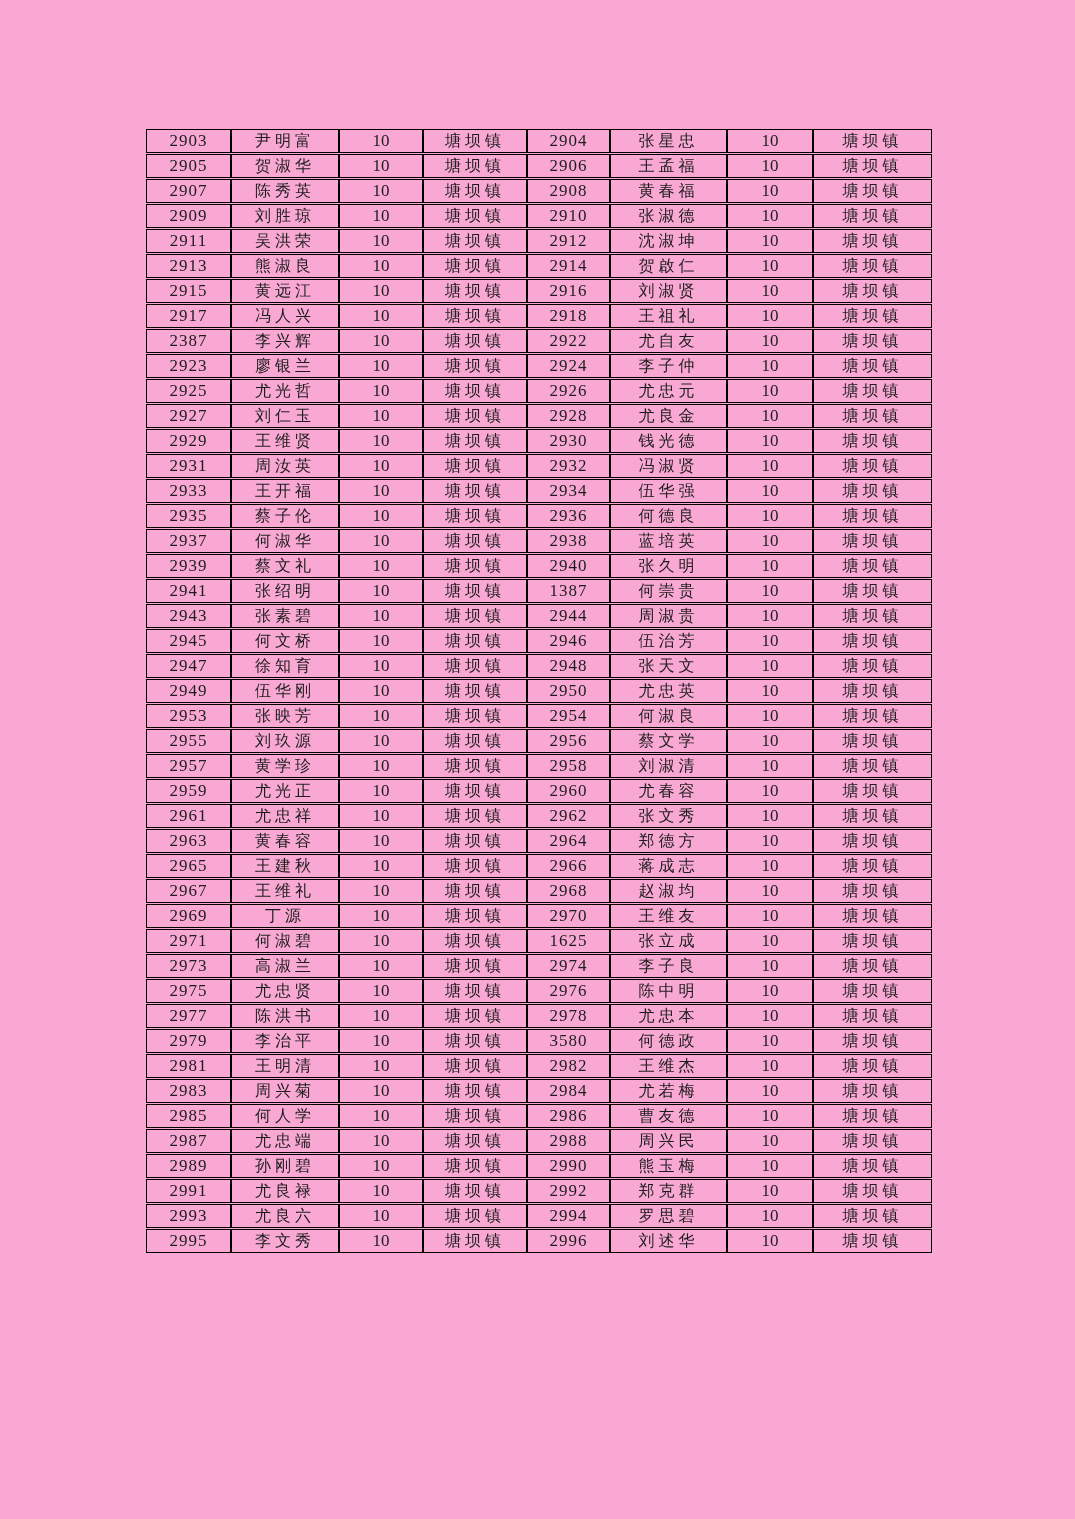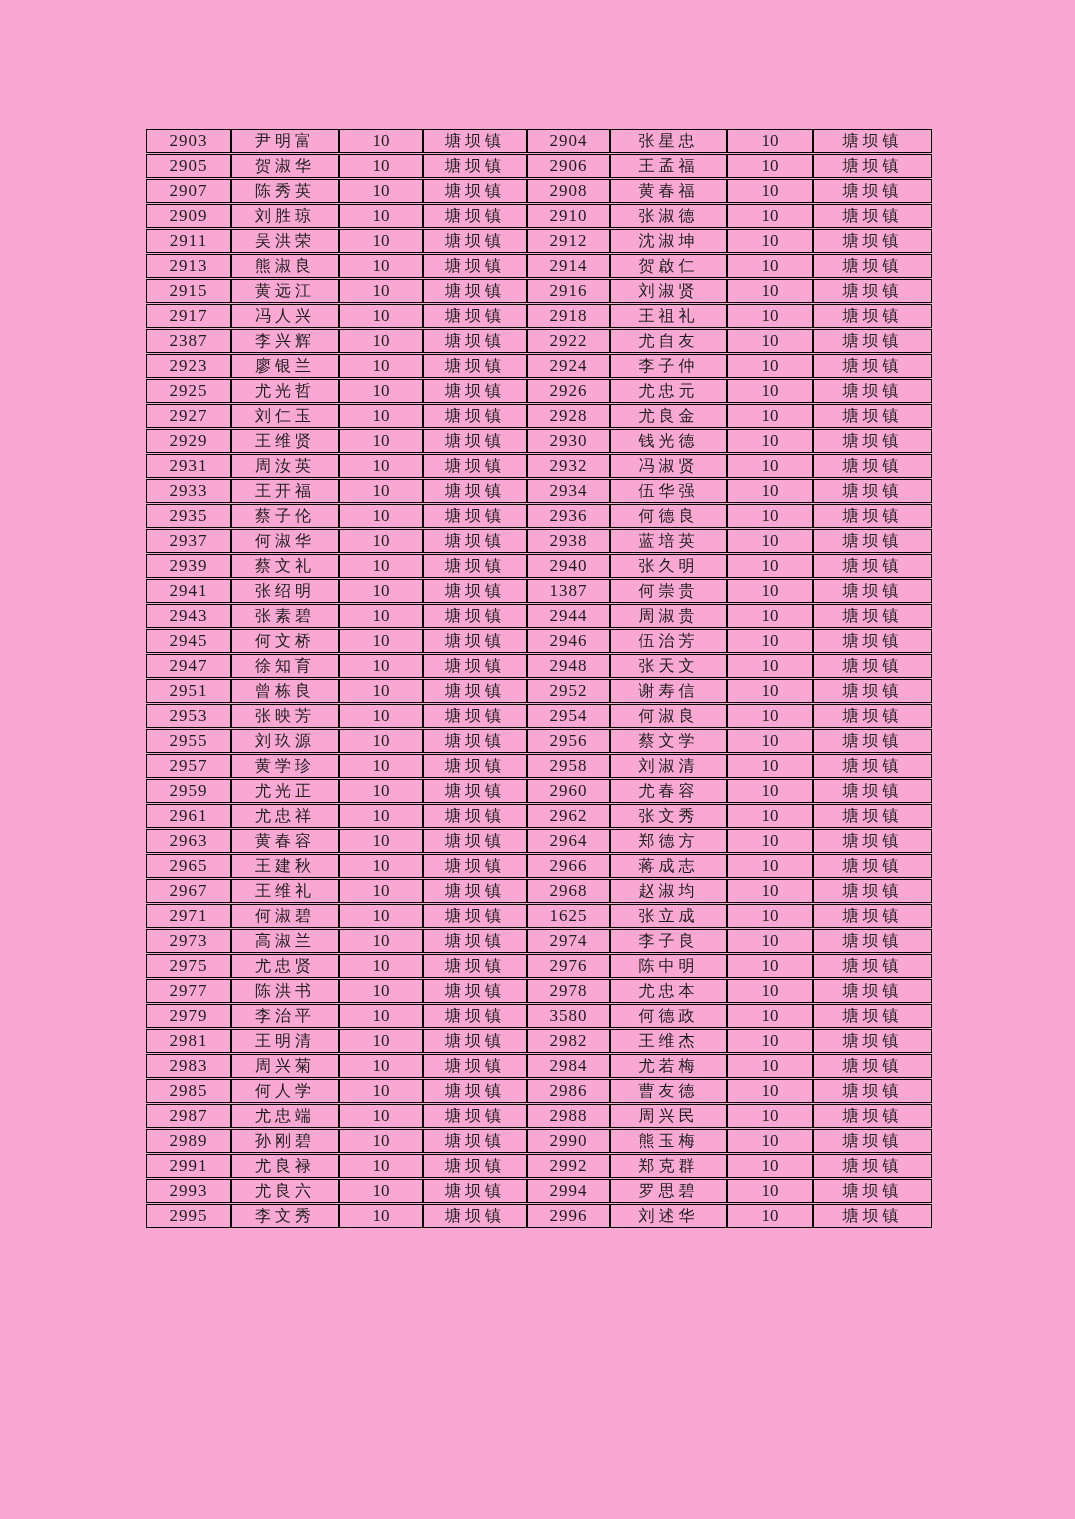--- a/index.html
+++ b/index.html
@@ -277,26 +277,26 @@
           <td class="c-id">2947</td>
           <td class="c-name">徐知育</td>
           <td class="c-amt">10</td>
           <td class="c-town">塘坝镇</td>
           <td class="c-id">2948</td>
           <td class="c-name">张天文</td>
           <td class="c-amt">10</td>
           <td class="c-town">塘坝镇</td>
         </tr>
         <tr>
-          <td class="c-id">2951</td>
-          <td class="c-name">曾栋良</td>
-          <td class="c-amt">10</td>
-          <td class="c-town">塘坝镇</td>
-          <td class="c-id">2952</td>
-          <td class="c-name">谢寿信</td>
+          <td class="c-id">2949</td>
+          <td class="c-name">伍华刚</td>
+          <td class="c-amt">10</td>
+          <td class="c-town">塘坝镇</td>
+          <td class="c-id">2950</td>
+          <td class="c-name">尤忠英</td>
           <td class="c-amt">10</td>
           <td class="c-town">塘坝镇</td>
         </tr>
         <tr>
           <td class="c-id">2953</td>
           <td class="c-name">张映芳</td>
           <td class="c-amt">10</td>
           <td class="c-town">塘坝镇</td>
           <td class="c-id">2954</td>
           <td class="c-name">何淑良</td>
@@ -363,20 +363,30 @@
           <td class="c-amt">10</td>
           <td class="c-town">塘坝镇</td>
         </tr>
         <tr>
           <td class="c-id">2967</td>
           <td class="c-name">王维礼</td>
           <td class="c-amt">10</td>
           <td class="c-town">塘坝镇</td>
           <td class="c-id">2968</td>
           <td class="c-name">赵淑均</td>
+          <td class="c-amt">10</td>
+          <td class="c-town">塘坝镇</td>
+        </tr>
+        <tr>
+          <td class="c-id">2969</td>
+          <td class="c-name">丁源</td>
+          <td class="c-amt">10</td>
+          <td class="c-town">塘坝镇</td>
+          <td class="c-id">2970</td>
+          <td class="c-name">王维友</td>
           <td class="c-amt">10</td>
           <td class="c-town">塘坝镇</td>
         </tr>
         <tr>
           <td class="c-id">2971</td>
           <td class="c-name">何淑碧</td>
           <td class="c-amt">10</td>
           <td class="c-town">塘坝镇</td>
           <td class="c-id">1625</td>
           <td class="c-name">张立成</td>

